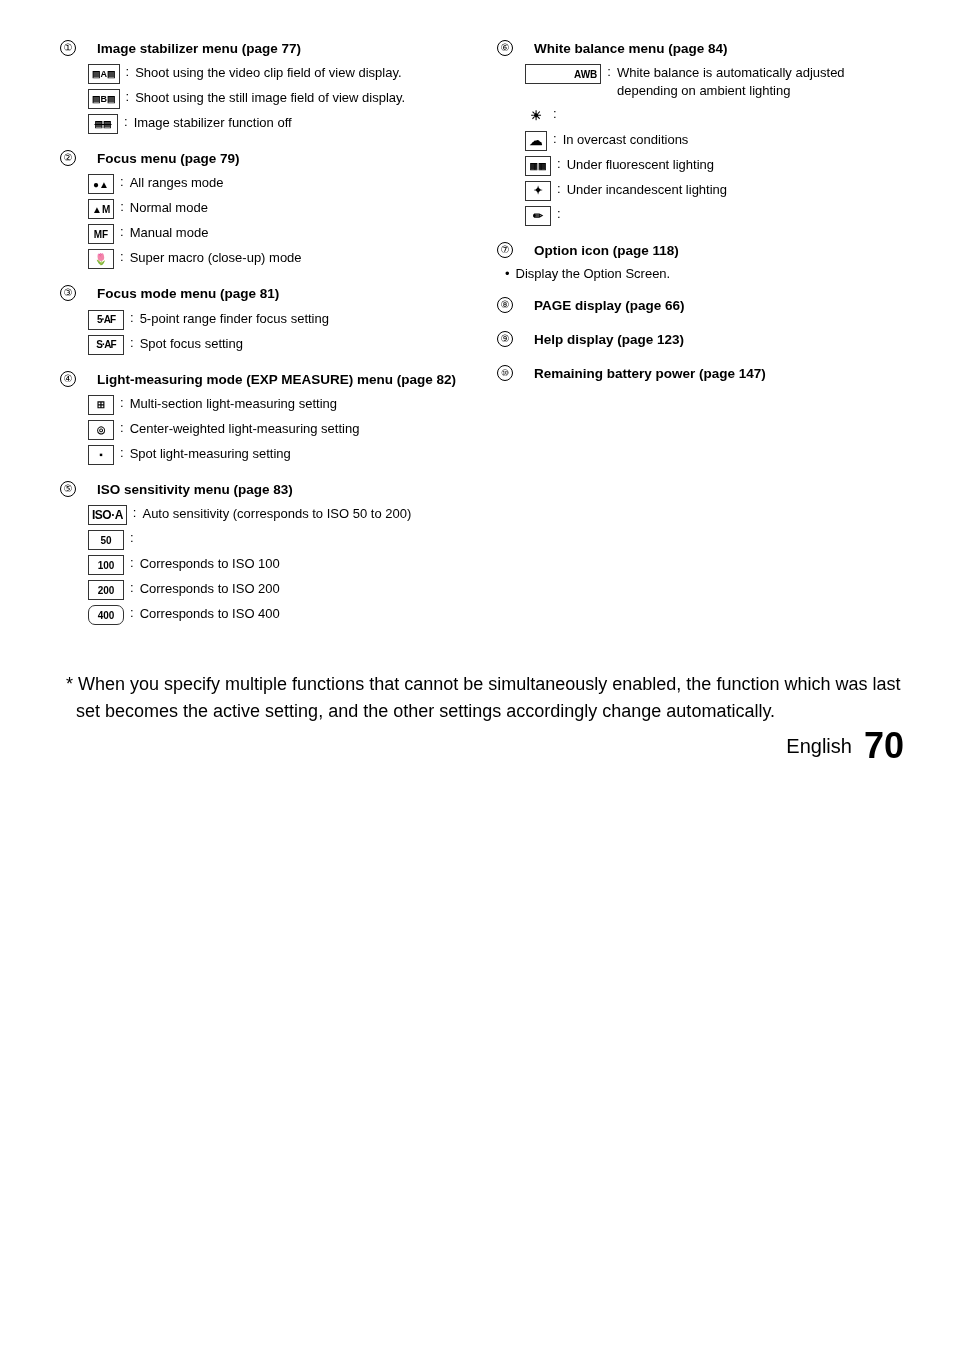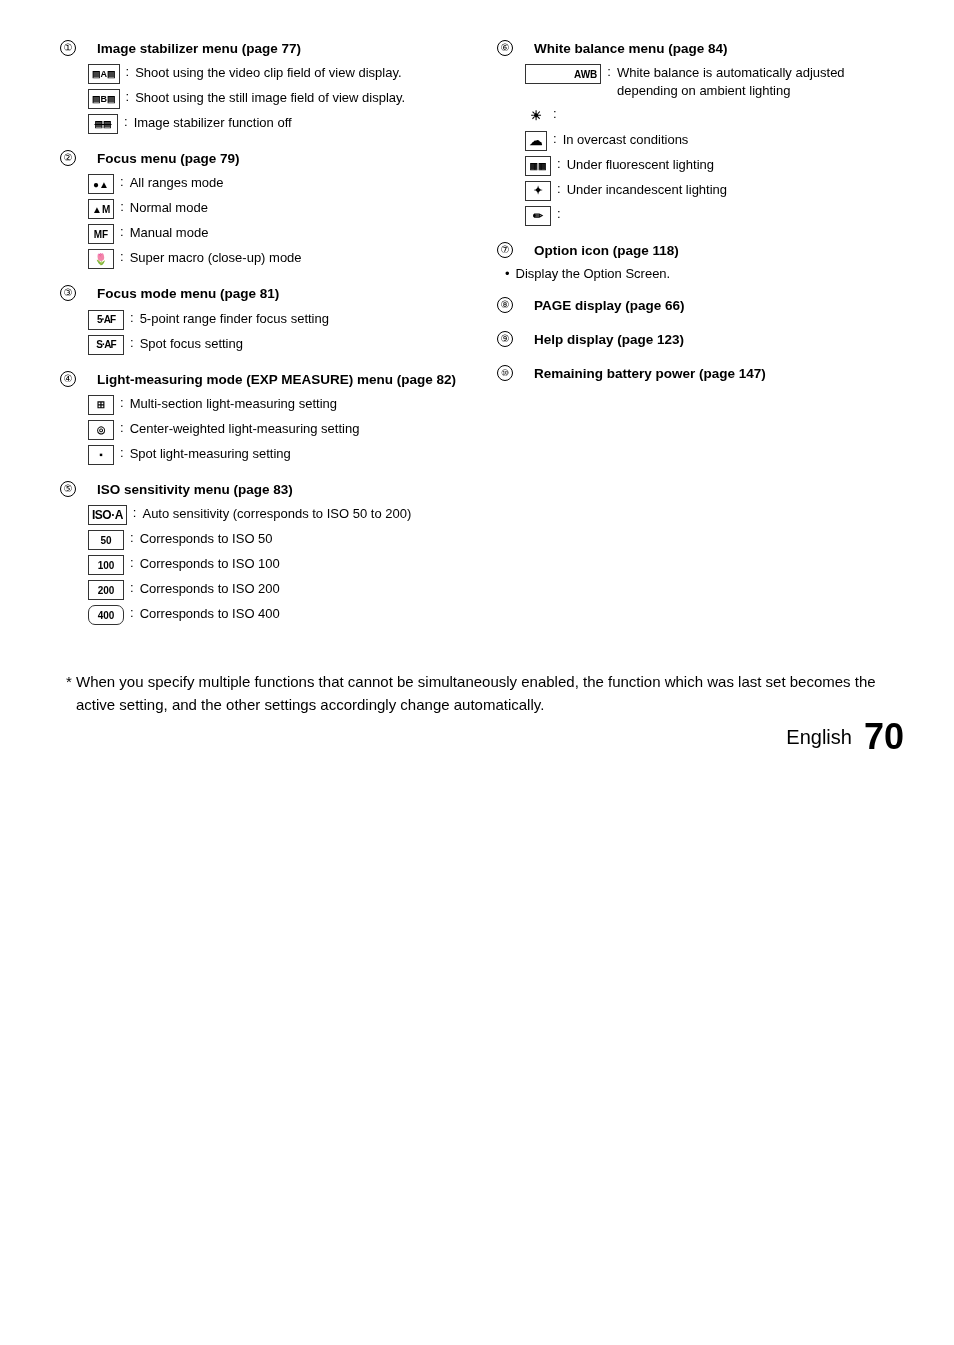--- a/index.html
+++ b/index.html
@@ -61,21 +61,21 @@
       font-family: Arial, sans-serif;
     }
     .icon-box.wide { min-width: 36px; }
     .icon-text {
       flex: 1;
       line-height: 1.4;
     }
     .colon { flex-shrink: 0; }
     .footnote {
       margin-top: 30px;
-      font-size: 15px;
+      font-size: 18px;
       line-height: 1.5;
       padding-left: 16px;
       text-indent: -10px;
     }
     .page-footer {
       display: flex;
       justify-content: flex-end;
       align-items: center;
       gap: 12px;
     }
@@ -215,21 +215,20 @@
       </div>
       <div class="item-list">
         <div class="item-row">
           <span class="icon-box wide" style="font-size:12px;letter-spacing:-0.5px;">ISO·A</span>
           <span class="colon">:</span>
           <span class="icon-text">Auto sensitivity (corresponds to ISO 50 to 200)</span>
         </div>
         <div class="item-row">
           <span class="icon-box wide" style="font-size:10px;">50</span>
           <span class="colon">:</span>
-          <span class="icon-text">Corresponds to ISO 50</span>
         </div>
         <div class="item-row">
           <span class="icon-box wide" style="font-size:10px;">100</span>
           <span class="colon">:</span>
           <span class="icon-text">Corresponds to ISO 100</span>
         </div>
         <div class="item-row">
           <span class="icon-box wide" style="font-size:10px;">200</span>
           <span class="colon">:</span>
           <span class="icon-text">Corresponds to ISO 200</span>

